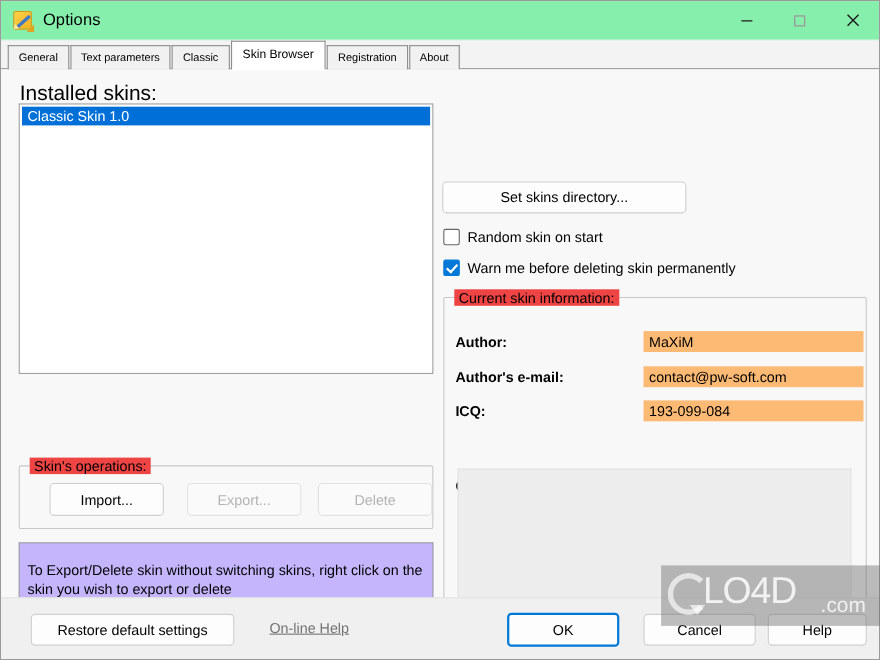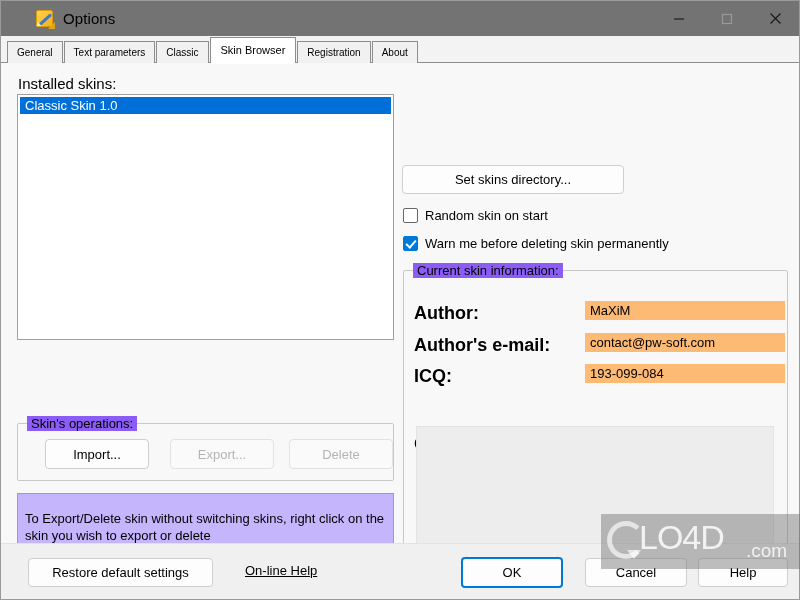--- a/index.html
+++ b/index.html
@@ -16,26 +16,25 @@
     width: 800px; height: 600px;
     background: #f0f0f0;
     border: 1px solid #9a9a9a;
     display: flex;
     flex-direction: column;
   }
 
   
   #titlebar {
     height: 36px;
-    background: #737373;
+    background: #86efac;
     display: flex;
     align-items: center;
     flex: none;
     border-bottom: 1px solid #f3f3f3;
-    padding-left: 24px;
   }
   #app-icon {
     width: 20px; height: 20px;
     margin-left: 10px; margin-right: 8px;
     position: relative;
     flex: none;
   }
   #app-icon .note {
     position: absolute; left: 1px; top: 1px;
     width: 17px; height: 17px;
@@ -135,21 +134,21 @@
     flex: 1;
     background: #f8f8f8;
     position: relative;
   }
 
   .lbl { font-size: 13px; color: #000; }
 
   
   #installed-skins-label {
     position: absolute; left: 17px; top: 12px;
-    font-size: 15px;
+    font-size: 19px;
   }
   #skins-listbox {
     position: absolute; left: 16px; top: 31px;
     width: 377px; height: 246px;
     background: #ffffff;
     border: 1px solid #a0a0a0;
     overflow: hidden;
     padding: 2px;
   }
   #skins-listbox .item {
@@ -166,21 +165,21 @@
 
   
   .groupbox {
     position: absolute;
     border: 1px solid #c8c8c8;
     border-radius: 2px;
   }
   .groupbox > .gb-title {
     position: absolute;
     top: -8px; left: 9px;
-    background: #8b5cf6;
+    background: #ef4444;
     padding: 0 4px;
     font-size: 13px;
     color: #000;
   }
   #ops-group {
     left: 16px; top: 360px;
     width: 377px; height: 58px;
   }
 
   .btn {
@@ -247,21 +246,21 @@
     transform: rotate(42deg);
   }
 
   #skininfo-group {
     left: 402px; top: 207px;
     width: 385px; height: 290px;
   }
 
   .info-label {
     position: absolute;
-    font-size: 18px;
+    font-size: 13px;
     font-weight: bold;
     color: #000;
   }
   .info-value {
     position: absolute;
     background: #fdba74;
     font-size: 13px;
     color: #000;
     height: 19px;
     line-height: 19px;
@@ -278,21 +277,21 @@
   #comments-box {
     position: absolute;
     left: 12px; top: 155px;
     width: 358px; height: 123px;
     background: #ededed;
     border: 1px solid #e3e3e3;
     border-bottom: 2px solid #a9a9a9;
   }
 
   .link {
-    color: #000000;
+    color: #737373;
     font-size: 13px;
     text-decoration: underline;
     font-family: "Liberation Sans", sans-serif;
   }
   #get-skins { position: absolute; right: 13px; top: 513px; }
 
   
   #footer {
     height: 56px;
     flex: none;

